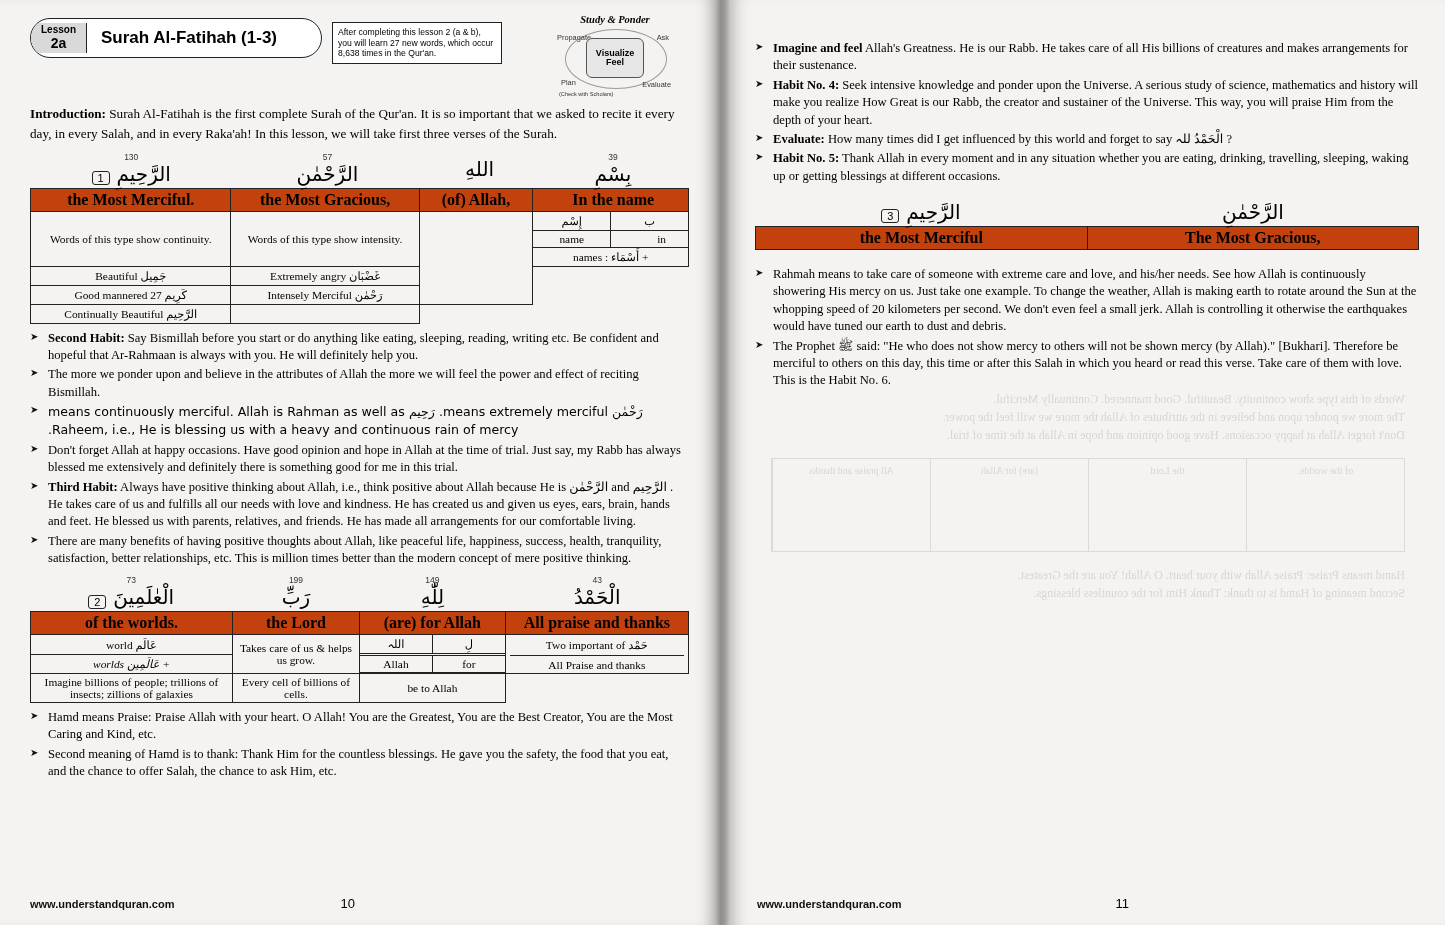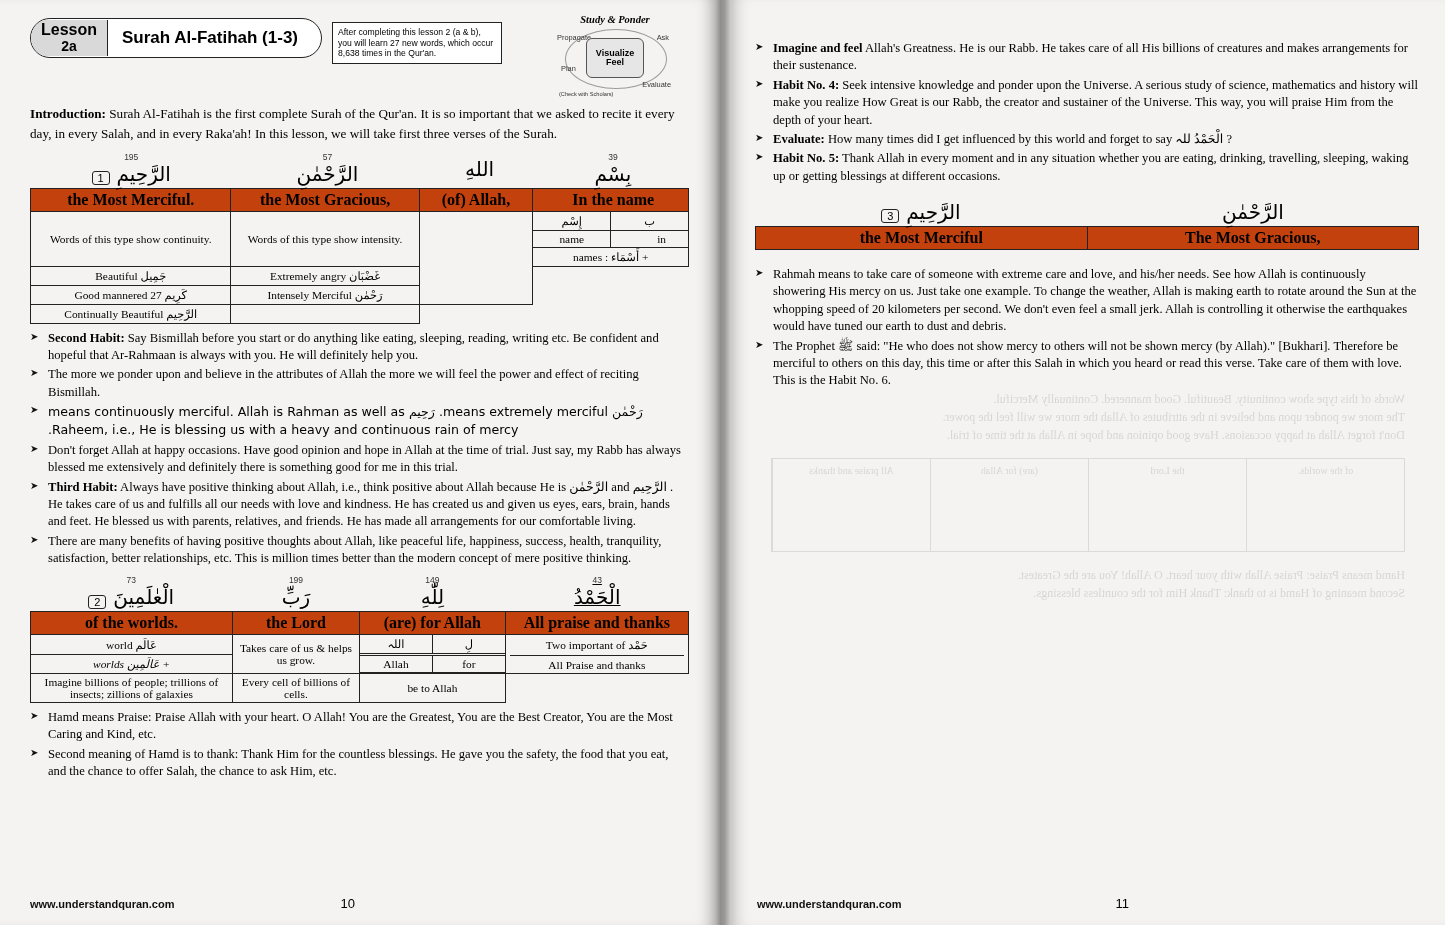--- a/index.html
+++ b/index.html
@@ -19,21 +19,21 @@
   
   .lesson-head{display:flex;align-items:flex-start;gap:10px;position:relative;height:78px;}
   .lesson-badge{
     display:flex;align-items:center;border:1.6px solid #222;border-radius:22px;
     height:38px;overflow:hidden;background:#fff;min-width:290px;
   }
   .lesson-num{
     background:#d9d9d9;border-right:1.4px solid #222;padding:2px 10px;text-align:center;
     font-family:"Liberation Sans",sans-serif;line-height:1.05;
   }
-  .lesson-num .l1{font-size:16px;font-weight:bold;}
+  .lesson-num .l1{font-size:10px;font-weight:bold;}
   .lesson-num .l2{font-size:14px;font-weight:bold;}
   .lesson-title{
     padding:0 16px 0 14px;font-size:17px;font-weight:bold;
     font-family:"Liberation Sans",sans-serif;white-space:nowrap;
   }
   .note-box{
     border:1.4px solid #222;background:#fff;width:158px;font-size:8.6px;line-height:1.25;
     padding:4px 5px;font-family:"Liberation Sans",sans-serif;margin-top:4px;
   }
   .ponder{
@@ -120,41 +120,41 @@
       </div>
 
       <div class="note-box">After completing this lesson 2 (a &amp; b), you will learn 27 new words, which occur 8,638 times in the Qur'an.</div>
 
       <div class="ponder">
         <div class="ptitle">Study &amp; Ponder</div>
         <div class="wheel">
           <div class="ring"></div>
           <div class="lab" style="left:-2px;top:8px;">Propagate</div>
           <div class="lab" style="right:2px;top:8px;">Ask</div>
-          <div class="lab" style="left:2px;bottom:18px;">Plan</div>
+          <div class="lab" style="left:2px;bottom:4px;">Plan</div>
           <div class="lab" style="right:0px;bottom:2px;">Evaluate</div>
           <div class="lab" style="left:0px;bottom:-6px;font-size:5.6px;">(Check with Scholars)</div>
           <div class="hex">
             <span>Visualize</span>
             <span>Feel</span>
           </div>
         </div>
       </div>
     </div>
 
     <p class="intro">
       <b>Introduction:</b><span> Surah Al-Fatihah is the first complete Surah of the Qur'an. It is so important that we asked to recite it every day, in every Salah, and in every Raka'ah! In this lesson, we will take first three verses of the Surah.</span>
     </p>
 
     <div class="wordblock">
       <table class="tbl">
         <tbody>
             <tr>
           <td class="nb" style="width:31%;">
-            <div class="freq">195</div>
+            <div class="freq">130</div>
             <span class="ayah-mark">1</span>
             <span class="arabic-big ar">الرَّحِيمِ</span>
           </td>
           <td class="nb" style="width:29%;">
             <div class="freq">57</div>
             <span class="arabic-big ar">الرَّحْمٰنِ</span>
           </td>
           <td class="nb" style="width:17%;">
             <div class="freq"></div>
             <span class="arabic-big ar">اللهِ</span>
@@ -236,21 +236,21 @@
             <span class="arabic-big ar">الْعٰلَمِينَ</span>
           </td>
           <td class="nb" style="width:19%;">
             <div class="freq">199</div>
             <span class="arabic-big ar">رَبِّ</span>
           </td>
           <td class="nb" style="width:22%;">
             <div class="freq">149</div>
             <span class="arabic-big ar">لِلّٰهِ</span>
           </td>
-          <td class="nb" style="width:28%;text-decoration:underline;">
+          <td class="nb" style="width:28%;">
             <div class="freq">43</div>
             <span class="arabic-big ar">الْحَمْدُ</span>
           </td>
         </tr>
       </tbody>
         </table>
 
       <table class="tbl">
         <tbody>
             <tr>

